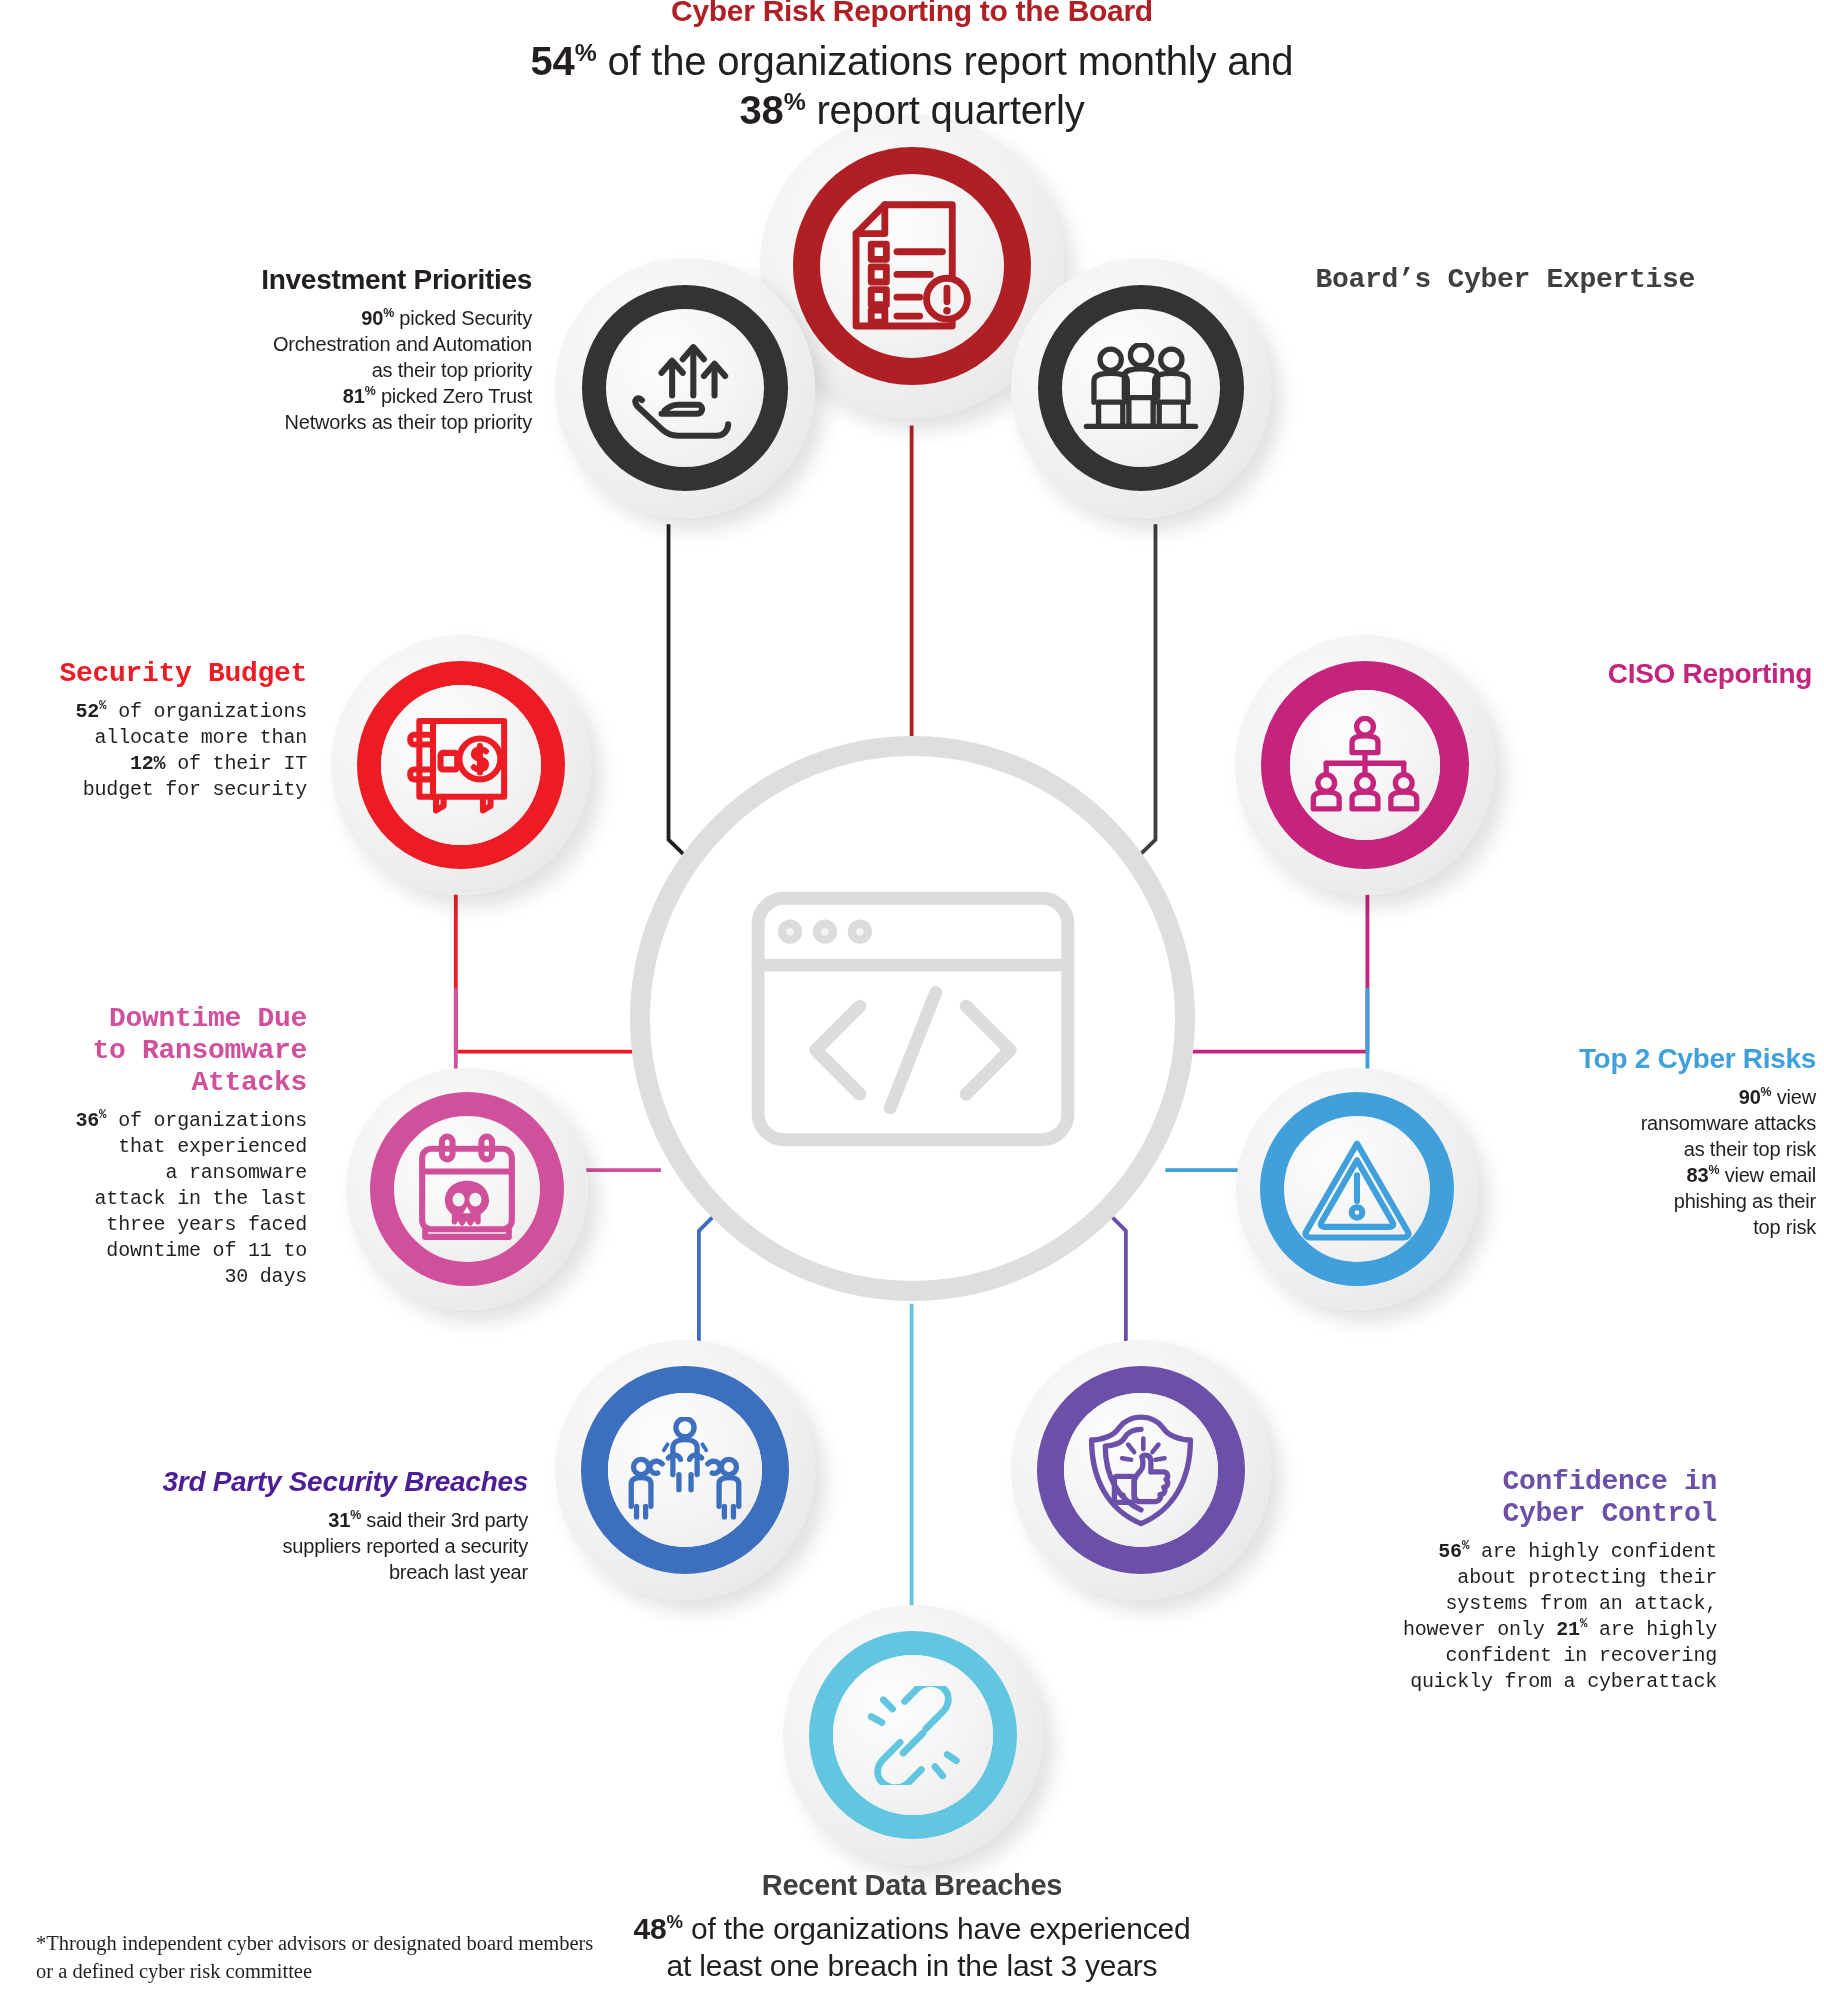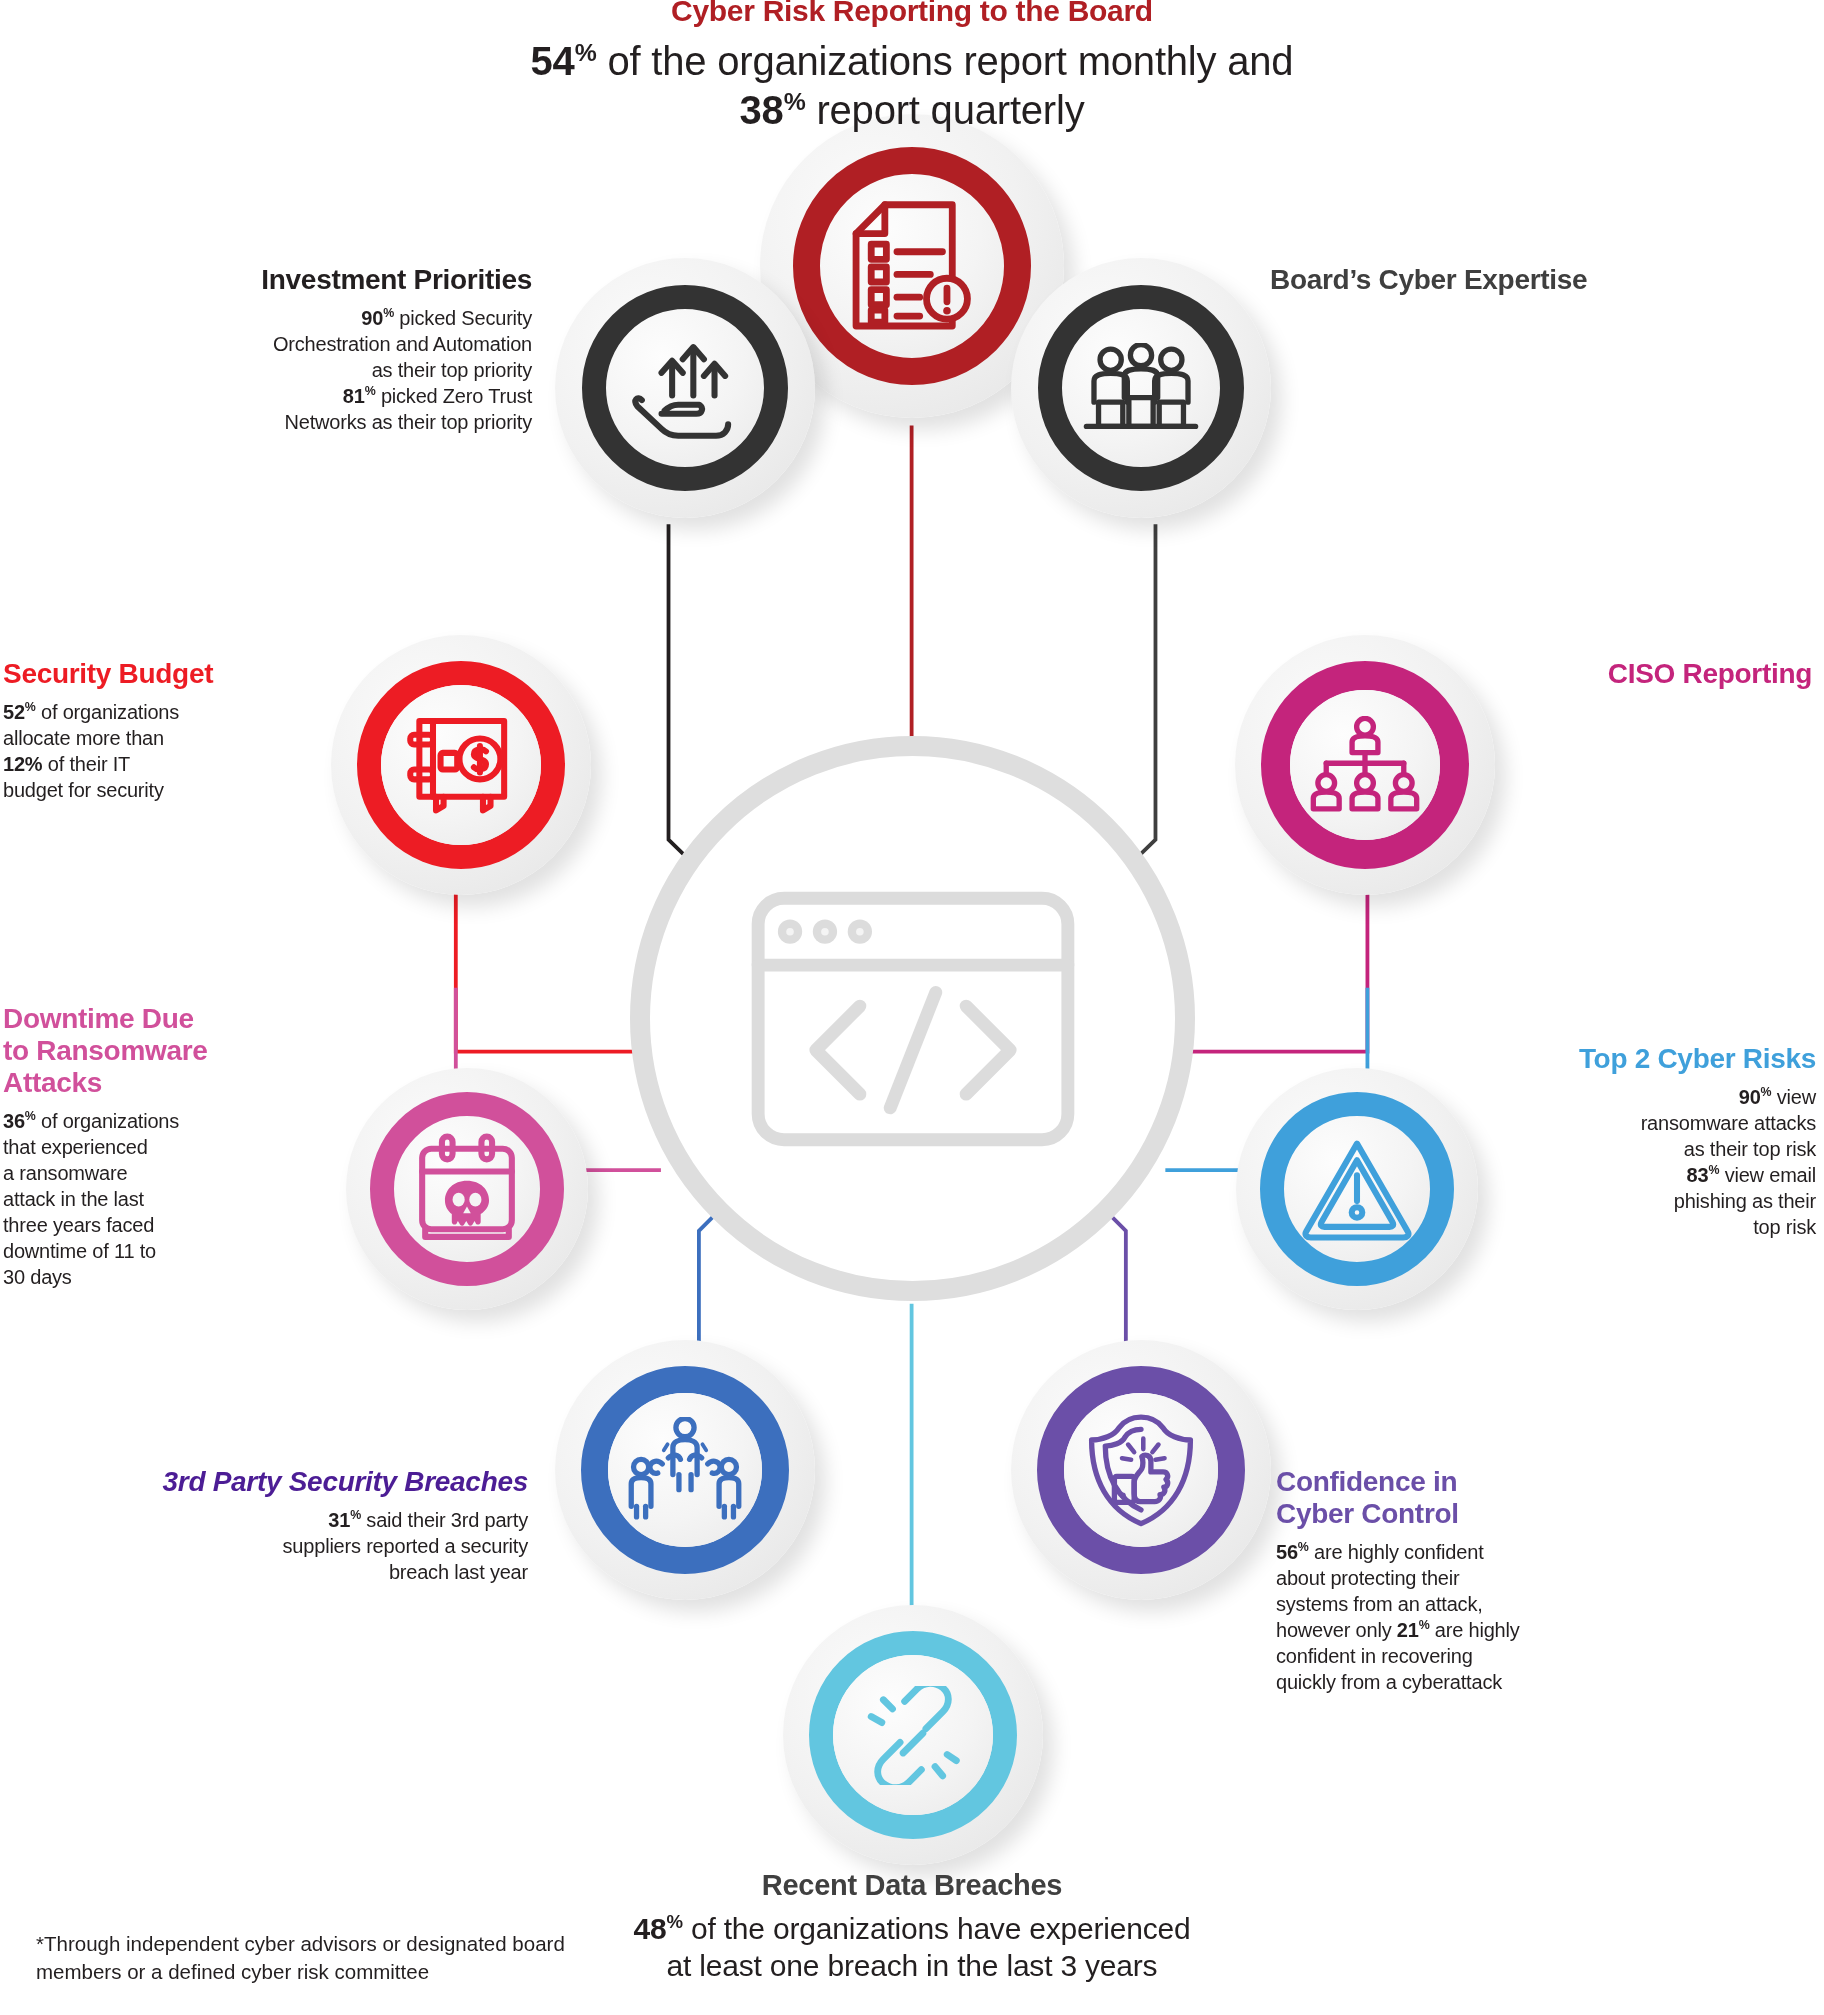--- a/index.html
+++ b/index.html
@@ -14,40 +14,40 @@
   .ttl{
     font-weight:bold;font-size:28px;line-height:1.14;letter-spacing:-0.3px;
     margin:0 0 9px 0;
   }
   .body{
     font-size:20px;line-height:1.30;letter-spacing:-0.2px;color:#231f20;font-weight:400;
   }
   .body b{font-weight:bold;}
   .body sup{font-size:0.62em;font-weight:bold;vertical-align:super;line-height:0;}
   .al-r{text-align:right;}
-  .al-l{text-align:left;}
+  .al-l{text-align:right;font-family:Liberation Mono, monospace;}
 
   
   #top-title{left:0;top:-6px;width:1824px;text-align:center;}
   #top-title .ttl{font-size:30px;}
   #top-title .body{font-size:40px;line-height:1.22;}
 
   
   #t-invest{left:91px;top:264px;width:441px;}
   #t-board{left:1270px;top:264px;width:425px;}
   #t-budget{left:3px;top:658px;width:304px;}
   #t-ciso{left:1489px;top:658px;width:323px;}
   #t-downtime{left:3px;top:1003px;width:304px;}
   #t-risks{left:1497px;top:1003px;width:319px;}
   #t-3rd{left:91px;top:1466px;width:437px;}
   #t-conf{left:1276px;top:1466px;width:441px;}
   #t-recent{left:0;top:1869px;width:1824px;text-align:center;}
   #t-recent .ttl{font-size:29px;}
   #t-recent .body{font-size:30px;line-height:1.22;}
-  #footnote{left:36px;top:1930px;width:577px;font-size:20.5px;line-height:1.36;color:#231f20;}
+  #footnote{left:36px;top:1930px;width:577px;font-size:20.5px;line-height:1.36;color:#231f20;font-family:Liberation Serif, serif;}
 
   
   .node{position:absolute;border-radius:50%;display:flex;align-items:center;justify-content:center;}
   .node .halo{
     position:absolute;inset:0;border-radius:50%;
     background:radial-gradient(circle at 36% 32%, #fbfbfb 0%, #f1f1f1 52%, #e3e3e3 100%);
     box-shadow:10.6px 12px 20px rgba(0,0,0,0.12);
   }
   .node .ring{position:absolute;border-radius:50%;}
   .node .inner{

